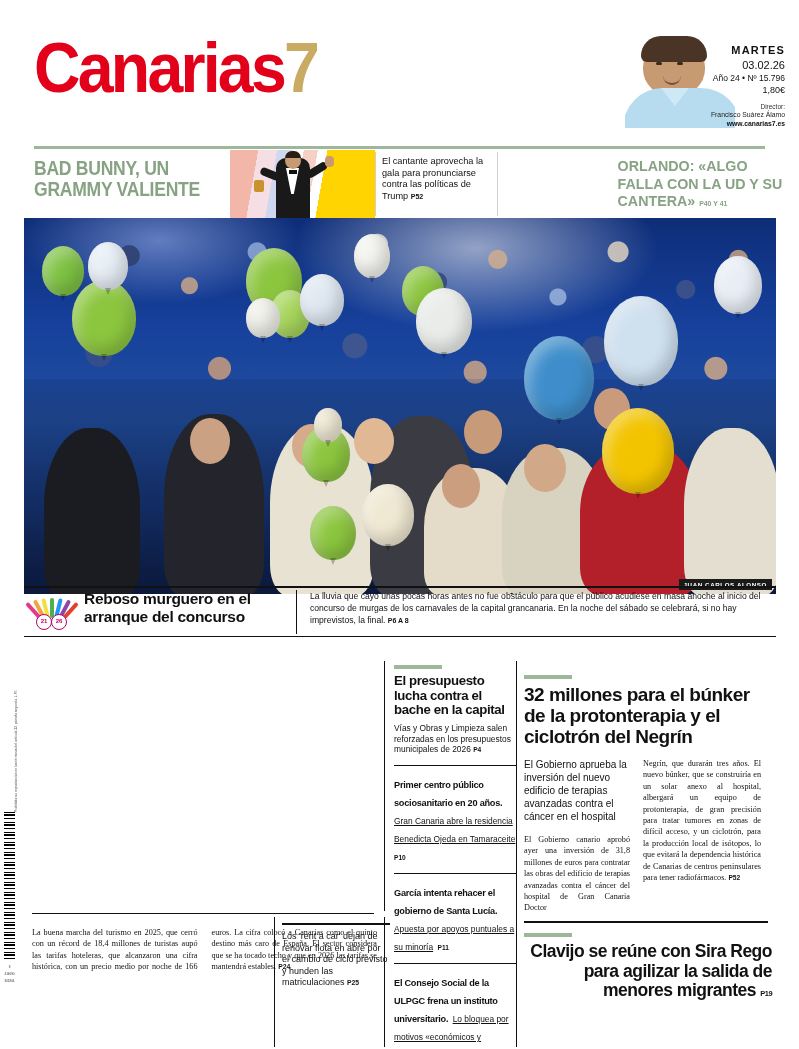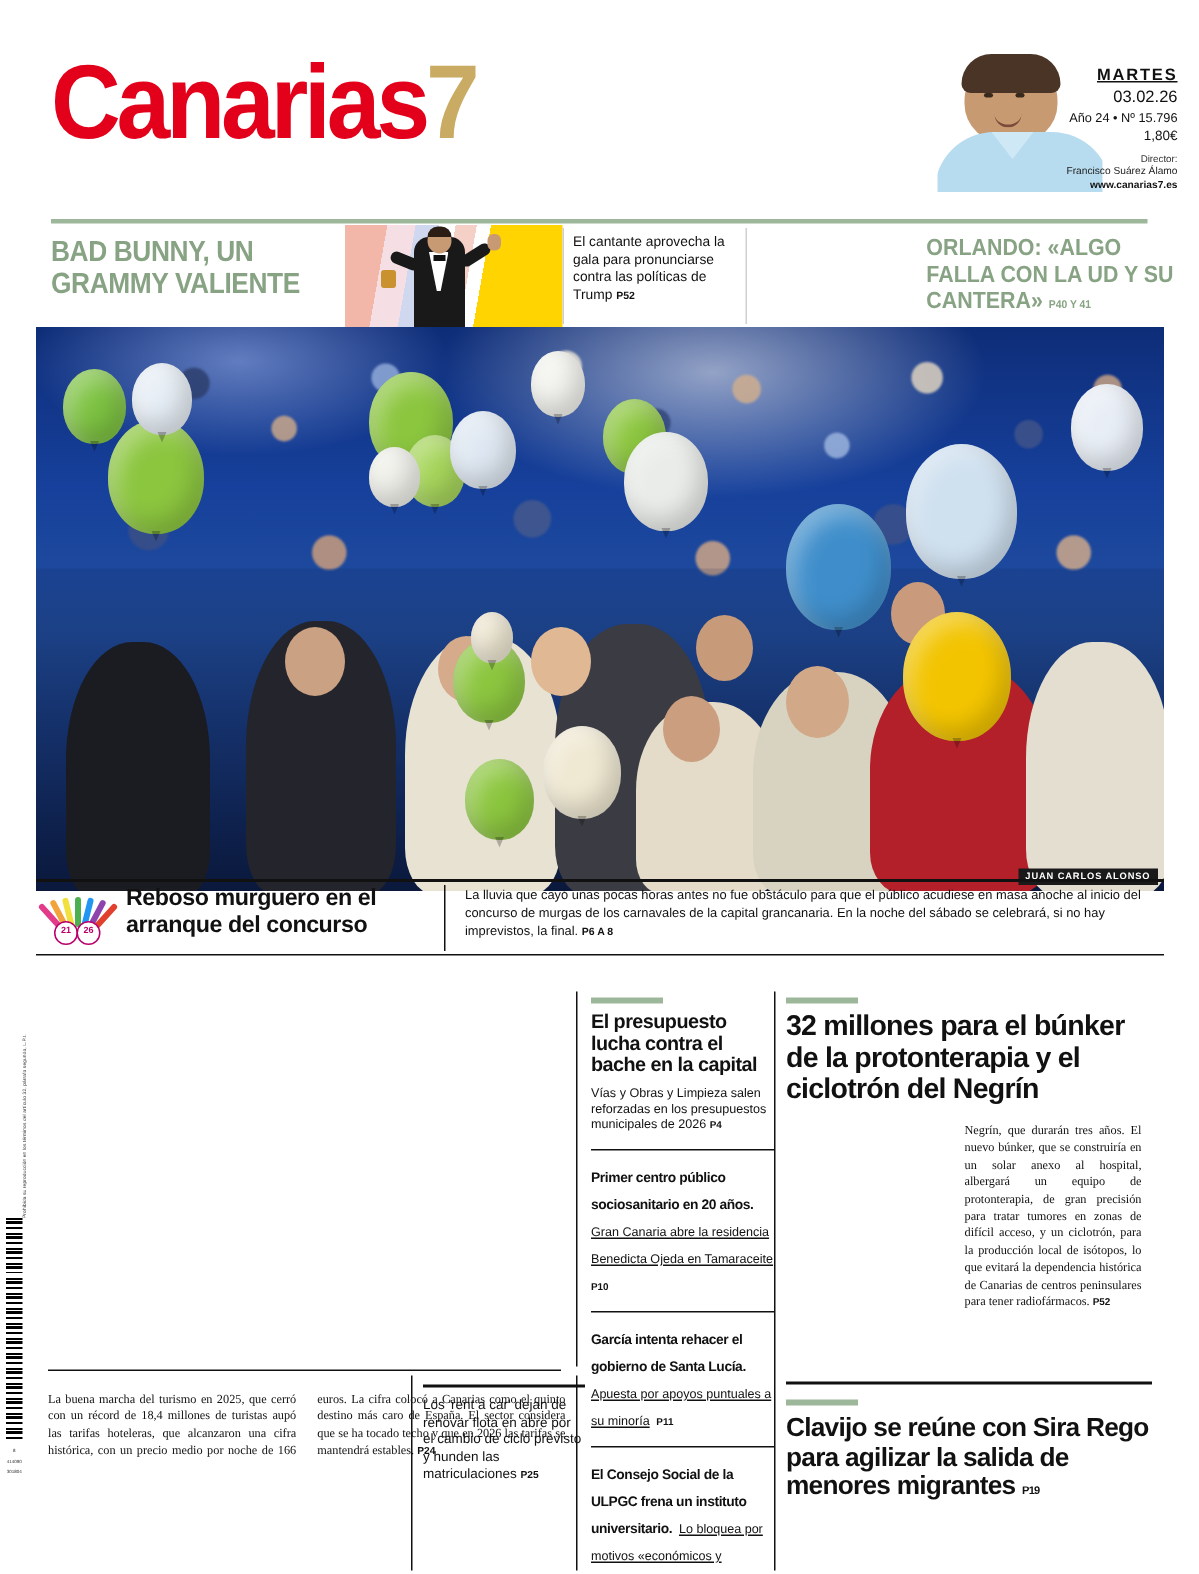--- a/index.html
+++ b/index.html
@@ -37,21 +37,21 @@
   .pd-hair{position:absolute;left:16px;top:0px;width:66px;height:26px;border-radius:33px 33px 10px 10px;background:#4a3425;}
   .pd-eye1,.pd-eye2{position:absolute;width:6px;height:3px;background:#3a2a1e;border-radius:3px;top:26px;}
   .pd-eye1{left:31px;} .pd-eye2{left:52px;}
   .pd-smile{position:absolute;left:38px;top:40px;width:18px;height:7px;border-bottom:2px solid #7a4a3a;border-radius:0 0 12px 12px;}
   .pd-shirt{position:absolute;left:-2px;top:52px;width:118px;height:45px;
     background:#b8dcef;border-radius:40px 40px 0 0;}
   .pd-collar{position:absolute;left:36px;top:52px;width:28px;height:18px;background:#cfe8f5;
     clip-path:polygon(0 0,100% 0,50% 100%);}
 
   .dateblock{position:absolute;right:14px;top:44px;width:150px;text-align:right;}
-  .dt-day{font-size:11px;font-weight:bold;letter-spacing:1.2px;text-decoration:underline;}
+  .dt-day{font-size:11px;font-weight:bold;letter-spacing:1.2px;}
   .dt-date{font-size:11px;margin-top:3px;}
   .dt-year{font-size:8.5px;margin-top:2px;}
   .dt-price{font-size:9px;margin-top:2px;}
   .dt-dirlabel{font-size:6.5px;margin-top:8px;color:#333;}
   .dt-dirname{font-size:6.8px;margin-top:1px;color:#222;}
   .dt-web{font-size:6.8px;margin-top:2px;font-weight:bold;}
 
   
   .promo{position:absolute;left:0;top:132px;width:799px;height:76px;margin-top:16px;}
   .promo-rule-top{position:absolute;left:34px;top:-2px;width:731px;height:3px;background:#9db79a;}
@@ -157,31 +157,31 @@
 
   .midcol{position:absolute;left:370px;top:10px;width:122px;}
   .greenbar{width:48px;height:4px;background:#9db79a;margin-bottom:5px;}
   .midcol h2{margin:0;font-size:13.2px;line-height:14.6px;font-weight:bold;letter-spacing:-.35px;}
   .midcol .kicker{margin:5px 0 0;font-size:8.4px;line-height:10.8px;}
   .brief{margin-top:9px;padding-top:8px;border-top:1.6px solid #111;}
   .brief .bt{font-size:9.2px;line-height:10.8px;font-weight:bold;letter-spacing:-.25px;}
   .brief .bx{font-size:8.4px;line-height:10.6px;font-weight:normal;text-decoration:underline;}
   .pg{font-weight:bold;font-size:6.6px;}
 
-  .rightcol{position:absolute;left:500px;top:10px;width:244px;}
+  .rightcol{position:absolute;left:500px;top:20px;width:244px;}
   .rightcol h2{margin:0;font-size:19px;line-height:21px;font-weight:bold;letter-spacing:-.5px;}
   .r-cols{margin-top:11px;display:flex;gap:13px;}
   .r-left{width:106px;font-size:10px;line-height:13px;}
   .r-left .body{margin-top:11px;font-family:"Liberation Serif",serif;
     font-size:8.2px;line-height:11.4px;text-align:justify;}
   .r-right{width:118px;font-family:"Liberation Serif",serif;
     font-size:8.2px;line-height:11.4px;text-align:justify;}
   .r-right .pg{font-family:"Liberation Sans",sans-serif;}
   .clavijo{position:absolute;left:500px;top:278px;width:248px;}
-  .clavijo h2{margin:0;font-size:17.5px;line-height:19.5px;font-weight:bold;letter-spacing:-.5px;}
+  .clavijo h2{margin:0;font-size:17.5px;line-height:19.5px;font-weight:bold;letter-spacing:-.5px;text-align:right;}
   .clavijo .pg{font-size:7.4px;}
 </style>
 </head>
 <body>
 
 <div class="page">
 
   <div class="edge">
     <div class="barcode"></div>
     <div class="edge-legal">Prohibida su reproducción en los términos del artículo 32, párrafo segundo, L.P.I.</div>
@@ -348,20 +348,22 @@
         
       </div>
 
     </div>
 
     <div class="rightcol">
       <div class="greenbar"></div>
       <h2>32 millones para el búnker de la protonterapia y el ciclotrón del Negrín</h2>
       <div class="r-cols">
         <div class="r-left">
+          <div>El Gobierno aprueba la inversión del nuevo edificio de terapias avanzadas contra el cáncer en el hospital</div>
+          <div class="body">El Gobierno canario aprobó ayer una inversión de 31,8 millones de euros para contratar las obras del edificio de terapias avanzadas contra el cáncer del hospital de Gran Canaria Doctor</div>
         </div>
         <div class="r-right"><span>Negrín, que durarán tres años. El nuevo búnker, que se construiría en un solar anexo al hospital, albergará un equipo de protonterapia, de gran precisión para tratar tumores en zonas de difícil acceso, y un ciclotrón, para la producción local de isótopos, lo que evitará la dependencia histórica de Canarias de centros peninsulares para tener radiofármacos.</span>
             <span class="pg">P52</span></div>
       </div>
     </div>
 
     <div class="clavijo">
       <div class="greenbar"></div>
       <h2><span>Clavijo se reúne con Sira Rego para agilizar la salida de menores migrantes</span>
           <span class="pg">P19</span></h2>

